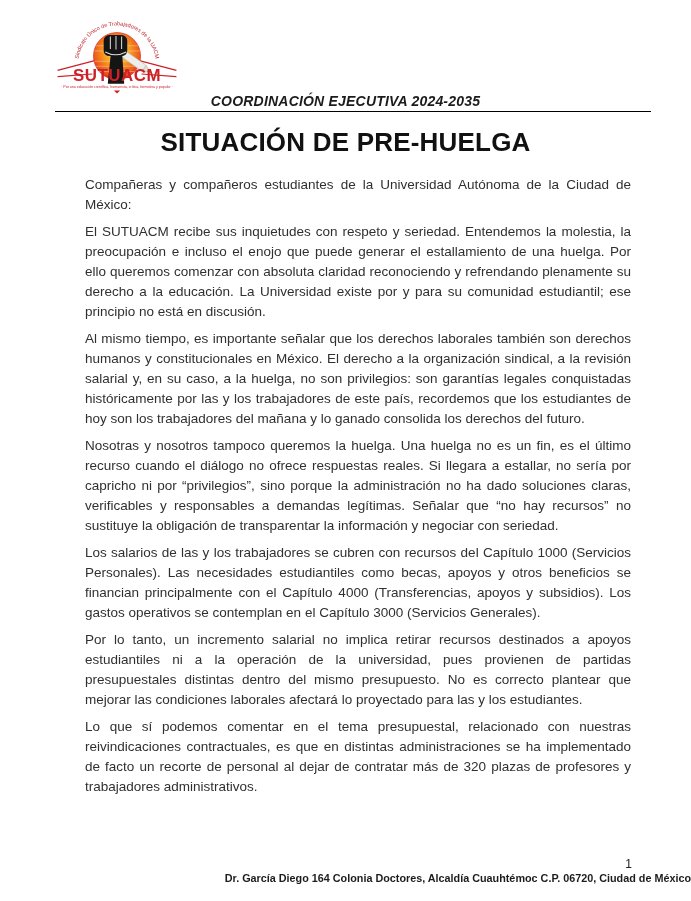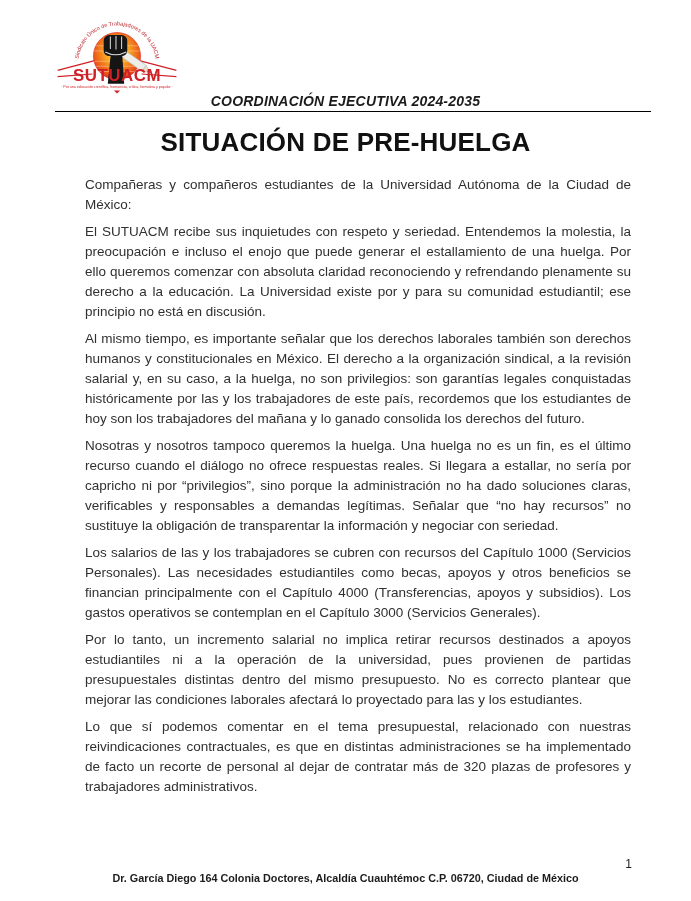--- a/index.html
+++ b/index.html
@@ -44,21 +44,21 @@
     margin-left:24px;
   }
   .body-text p{margin:0 0 7px 0;}
   .footer{position:absolute;left:0;right:0;bottom:0;height:72px;}
   .page-number{
     position:absolute;top:28px;right:59px;
     font-size:12px;color:#222;
   }
   .address{
     position:absolute;top:43px;left:0;right:0;
-    text-align:center;
+    text-align:right;
     font-size:10.8px;font-weight:bold;color:#1c1c1c;
   }
 </style>
 </head>
 <body>
 
 <div class="page">
 
   <div class="logo">
     <svg width="126" height="84" viewBox="0 0 120 82" xmlns="http://www.w3.org/2000/svg">

